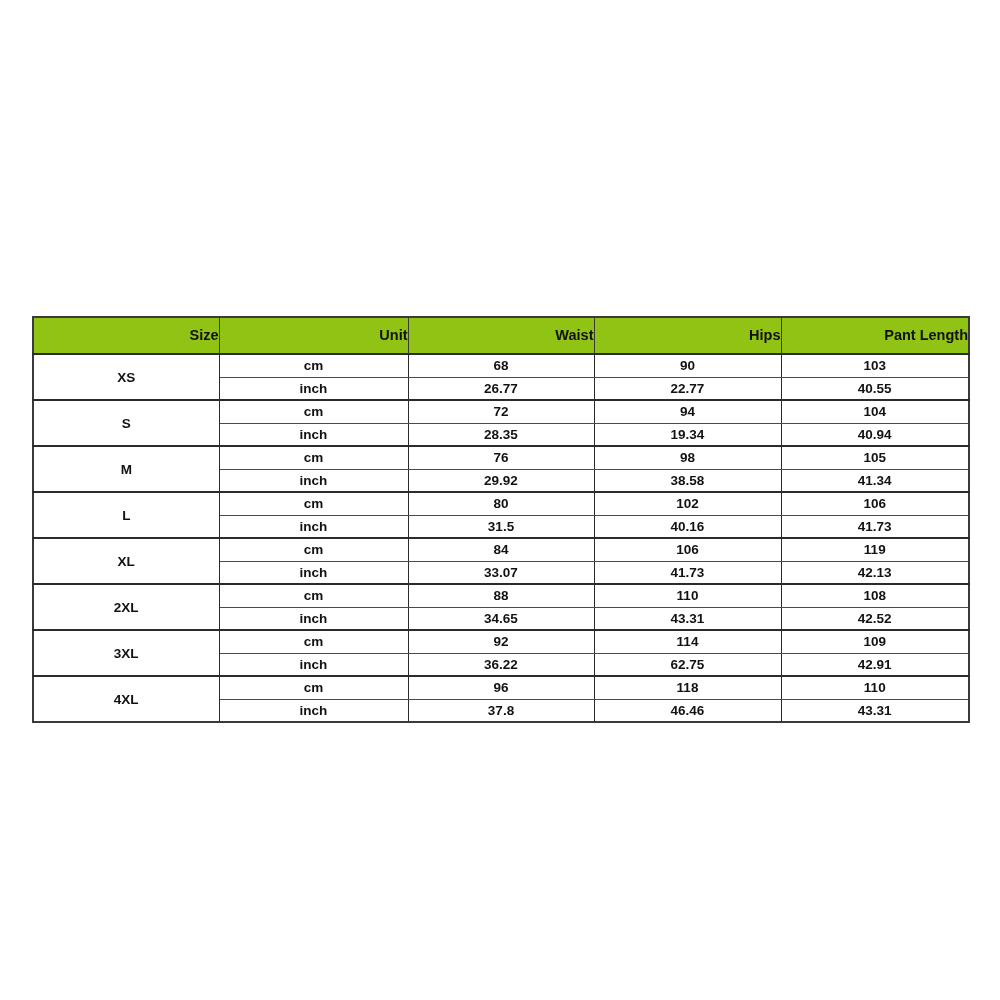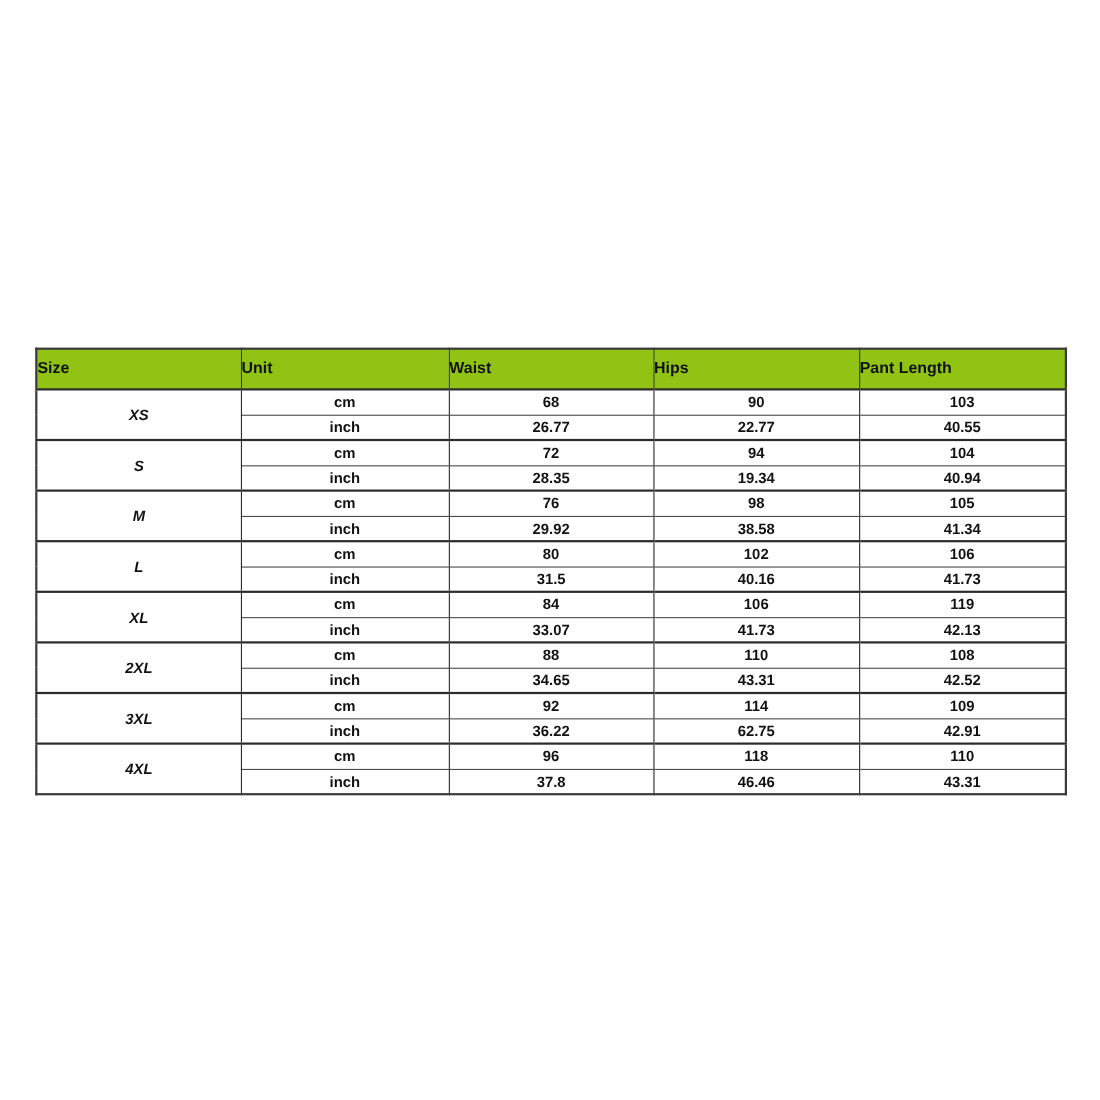--- a/index.html
+++ b/index.html
@@ -37,21 +37,21 @@
   table.size-chart col.c-pantlen   { width: 188px; }
 
   table.size-chart thead th {
     background: #91c314;
     color: #111111;
     font-weight: bold;
     font-size: 14.5px;
     height: 35px;
     line-height: 35px;
     padding: 0;
-    text-align: left;
+    text-align: right;
     border-right: 1px solid #3a3a3a;
     border-bottom: 2px solid #2b2b2b;
   }
   table.size-chart thead th:last-child { border-right: none; }
 
   table.size-chart tbody td {
     height: 23px;
     padding: 0;
     text-align: center;
     font-size: 13.5px;
@@ -72,21 +72,20 @@
     border-bottom: 2px solid #2b2b2b;
   }
   table.size-chart tbody tr.last-group td {
     border-bottom: none;
   }
 
   td.size-cell {
     font-size: 14.5px;
     font-weight: bold;
     border-bottom: 2px solid #2b2b2b;
-    font-style: italic;
   }
 </style>
 </head>
 <body>
 
 <div id="page">
 
   <div id="size-chart-wrap">
     <table class="size-chart">
       <colgroup>

